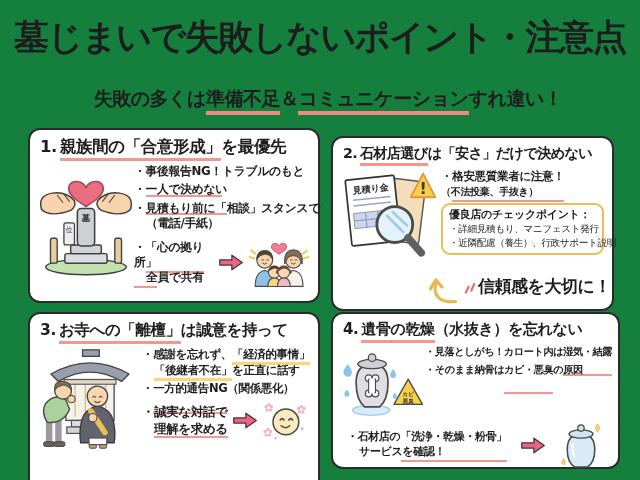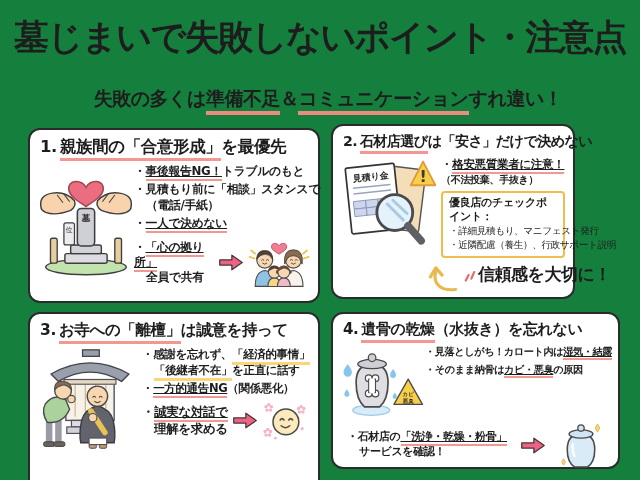--- a/index.html
+++ b/index.html
@@ -15,48 +15,48 @@
     position:absolute;top:86px;left:8px;width:100%;text-align:center;
     font-size:19px;font-weight:800;letter-spacing:-0.5px;white-space:nowrap;
   }
   .subtitle .u{border-bottom:4px solid #ee8b80;padding-bottom:2px;}
 
   .panel{
     position:absolute;background:#ffffff;border:2.5px solid #2b2b2b;
     border-radius:12px;box-sizing:border-box;
   }
   #p1{left:28px;top:128px;width:292px;height:175px;}
-  #p2{left:331px;top:124px;width:244px;height:175px;}
+  #p2{left:331px;top:136px;width:283px;height:175px;}
   #p3{left:28px;top:312px;width:292px;height:199px;}
   #p4{left:331px;top:312px;width:289px;height:157px;}
 
   .panel-title{padding:6px 10px 1px 10px;font-weight:900;white-space:nowrap;}
   #p1 .panel-title{font-size:16.5px;letter-spacing:-0.4px;}
   #p2 .panel-title{font-size:14.2px;letter-spacing:-0.7px;}
   #p3 .panel-title{font-size:15.5px;letter-spacing:-0.4px;}
   #p4 .panel-title{font-size:15px;letter-spacing:-0.4px;}
   .panel-title .u{border-bottom:3.5px solid #f29890;padding-bottom:2px;}
   .tnum{margin-right:3px;}
 
   .body{display:flex;padding:2px 8px 0 8px;align-items:flex-start;}
   .bullets{flex:1;font-weight:700;min-width:0;}
   #p1 .bullets{font-size:11.8px;line-height:1.3;letter-spacing:-0.3px;}
   #p2 .bullets{font-size:11.5px;line-height:1.3;letter-spacing:-0.3px;}
   #p3 .bullets{font-size:11.5px;line-height:1.35;letter-spacing:-0.35px;}
   #p4 .bullets{font-size:10.2px;line-height:1.45;letter-spacing:-0.45px;}
   .bullet{margin-top:3px;white-space:nowrap;}
-  .u-red{border-bottom:2.6px solid #f29890;padding-bottom:1px;text-decoration:underline;}
+  .u-red{border-bottom:2.6px solid #f29890;padding-bottom:17px;}
   .u-yel{border-bottom:3.5px solid #f7d77a;padding-bottom:1px;}
   .indent{margin-left:12px;}
 
   .inline-row{display:flex;align-items:center;gap:4px;margin-top:3px;}
   .pink-arrow{flex:0 0 auto;}
 
   .sub-note{font-size:10px;margin-left:0;letter-spacing:-0.3px;}
-  .checkbox{border:2px solid #eebd4e;border-radius:4px;padding:3px 6px 4px 6px;margin-top:4px;}
+  .checkbox{border:2px solid #eebd4e;border-radius:9px;padding:3px 6px 4px 6px;margin-top:4px;}
   .checkbox-title{font-size:11px;font-weight:900;letter-spacing:-0.3px;}
   .checkbox-item{font-size:9.7px;font-weight:400;letter-spacing:-0.45px;white-space:nowrap;margin-top:1px;}
   .p2-footer{position:absolute;left:92px;bottom:6px;display:flex;align-items:center;gap:2px;}
   .trust-text{font-size:17px;font-weight:900;letter-spacing:-0.5px;white-space:nowrap;}
 
   .p4-row{display:flex;align-items:center;gap:13px;padding:0 8px 0 14px;margin-top:2px;
           font-size:11px;font-weight:700;letter-spacing:-0.35px;}
   .p4-row .txt{white-space:nowrap;line-height:1.35;}
 
   svg{display:block;}
@@ -84,22 +84,22 @@
         <rect x="41" y="49" width="18" height="39" rx="4" fill="#cfcfd6" stroke="#3e3e3e" stroke-width="1.6"></rect>
         <text x="50" y="62" font-size="9" font-weight="bold" text-anchor="middle" fill="#2e2e2e">墓</text>
         <path d="M50 27 C45 18 31 19 32 29 C33 37 43 42 50 47 C57 42 67 37 68 29 C69 19 55 18 50 27 Z" fill="#eb6e80" stroke="#a34653" stroke-width="1.6"></path>
         <path d="M3 47 Q1 35 15 33 Q29 31 38 41 Q40 47 34 51 Q18 57 8 53 Q3 51 3 47 Z" fill="#f8d3ad" stroke="#3e3e3e" stroke-width="1.5"></path>
         <path d="M20 35 L26 43 M27 34 L33 42" stroke="#3e3e3e" stroke-width="1.1" fill="none"></path>
         <path d="M97 47 Q99 35 85 33 Q71 31 62 41 Q60 47 66 51 Q82 57 92 53 Q97 51 97 47 Z" fill="#f8d3ad" stroke="#3e3e3e" stroke-width="1.5"></path>
         <path d="M80 35 L74 43 M73 34 L67 42" stroke="#3e3e3e" stroke-width="1.1" fill="none"></path>
       </svg>
       <div class="bullets">
         <div class="bullet"><span>・</span><span class="u-red">事後報告NG！</span><span>トラブルのもと</span></div>
+        <div class="bullet"><span>・</span><span class="u-red">一人で決めない</span></div>
         <div class="bullet"><span>・</span><span>見積もり前に「相談」スタンスで</span><br><span class="indent">（電話/手紙）</span></div>
-        <div class="bullet"><span>・</span><span class="u-red">一人で決めない</span></div>
         <div class="inline-row">
           <div><span>・</span><span class="u-red">「心の拠り所」</span><br><span class="indent">全員で共有</span></div>
           <svg class="pink-arrow" width="26" height="21" viewBox="0 0 30 24">
               <path d="M2 9 L16 9 L16 3.5 L28 12 L16 20.5 L16 15 L2 15 Z" fill="#ee6385" stroke="#433" stroke-width="1.4" stroke-linejoin="round"></path>
             </svg>
           <svg width="72" height="57" viewBox="0 0 78 62">
             <path d="M39 10 C36.5 5.5 29 6 29.5 11.5 C30 15.5 35 18 39 20.5 C43 18 48 15.5 48.5 11.5 C49 6 41.5 5.5 39 10 Z" fill="#ef7e93" stroke="#c25670" stroke-width="1.2"></path>
             <path d="M4 16 L9 20 M2 24 L8 26 M74 16 L69 20 M76 24 L70 26" stroke="#f0c34e" stroke-width="2.2" stroke-linecap="round"></path>
             <path d="M9 61 Q9 43 21 41 Q33 43 33 61 Z" fill="#8fc2e4" stroke="#4a4a4a" stroke-width="1.4"></path>
             <circle cx="21" cy="28" r="10" fill="#f8d6b0" stroke="#4a4a4a" stroke-width="1.4"></circle>

